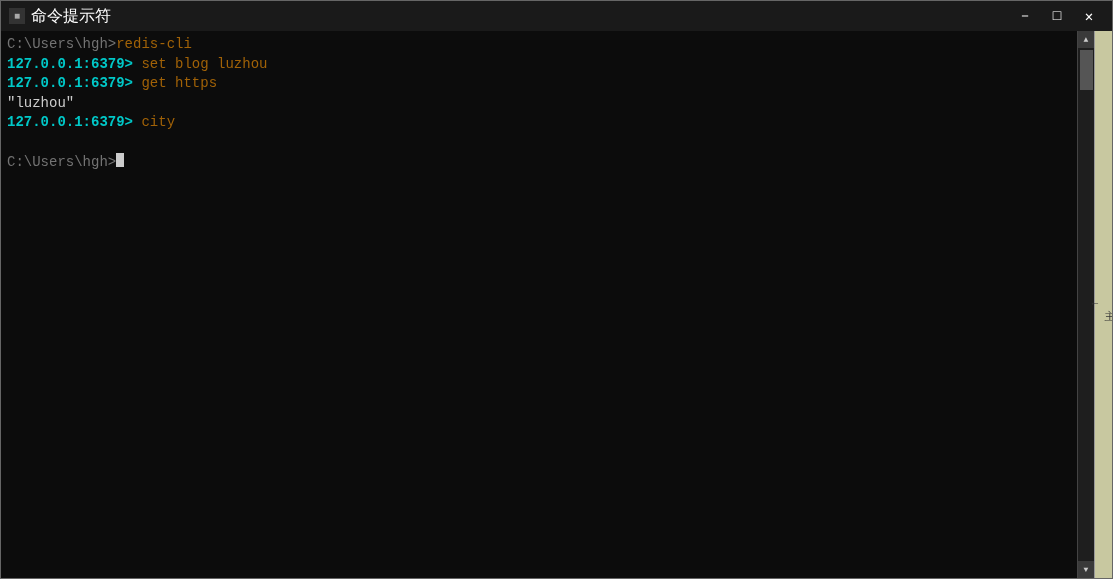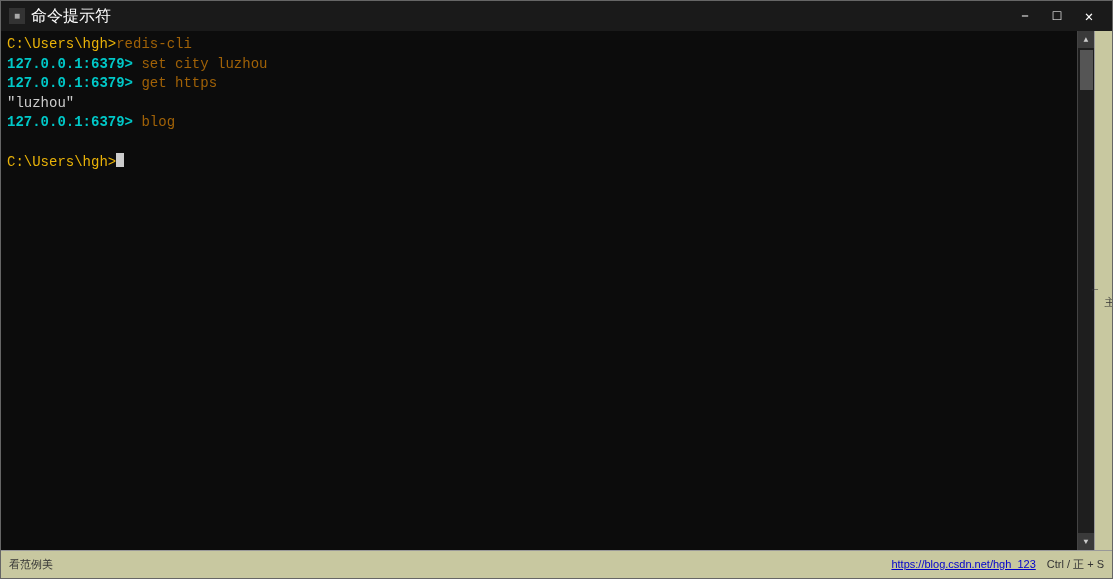--- a/index.html
+++ b/index.html
@@ -94,21 +94,21 @@
       position: relative;
     }
 
     .line {
       display: flex;
       flex-wrap: wrap;
       white-space: pre;
     }
 
     .color-yellow {
-      color: #eab308;
+      color: #737373;
     }
 
     .color-white {
       color: #a16207;
     }
 
     .color-cyan {
       color: #00c8c8;
       font-weight: bold;
     }
@@ -235,34 +235,34 @@
 
   <div class="main-area">
 
     <div class="terminal">
 
       <div class="line">
         <span class="color-yellow">C:\Users\hgh&gt;</span><span class="color-white">redis-cli</span>
       </div>
 
       <div class="line">
-        <span class="color-cyan">127.0.0.1:6379&gt;</span><span class="color-white"> set city luzhou</span>
+        <span class="color-cyan">127.0.0.1:6379&gt;</span><span class="color-white"> set blog luzhou</span>
       </div>
 
 
       <div class="line">
         <span class="color-cyan">127.0.0.1:6379&gt;</span><span class="color-white"> get https</span>
       </div>
 
       <div class="line">
         <span class="color-light">"luzhou"</span>
       </div>
 
       <div class="line">
-        <span class="color-cyan">127.0.0.1:6379&gt;</span><span class="color-white"> blog</span>
+        <span class="color-cyan">127.0.0.1:6379&gt;</span><span class="color-white"> city</span>
       </div>
 
       <div class="line">
         <span class="color-light">&nbsp;</span>
       </div>
 
       <div class="line">
         <span class="color-yellow">C:\Users\hgh&gt;</span><span class="cursor"></span>
       </div>
     </div>
@@ -273,22 +273,13 @@
         <div class="scroll-thumb"></div>
       </div>
       <div class="scroll-arrow">▼</div>
     </div>
 
     <div class="sidebar-right">
       <span class="sidebar-text">主<br>↓</span>
     </div>
   </div>
 
-  <div class="bottom-bar">
-    <div class="bottom-left">
-      <span>看范例美</span>
-    </div>
-    <div class="bottom-right">
-      <span class="url-link">https://blog.csdn.net/hgh_123</span>
-      <span style="color:#333; margin-left:8px;">Ctrl / 正 + S</span>
-    </div>
-  </div>
 </div>
 
 </body></html>

